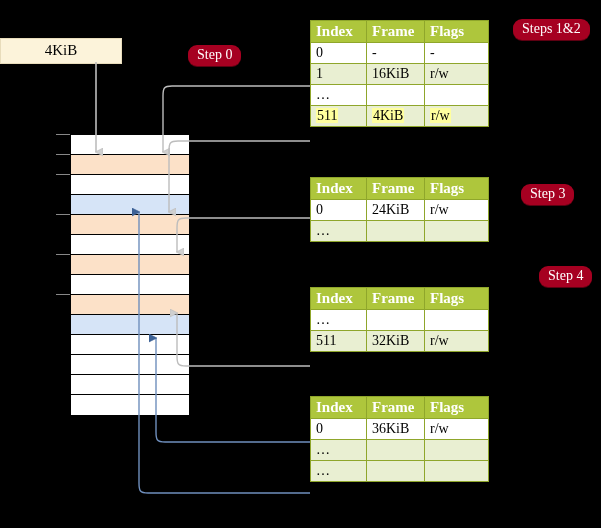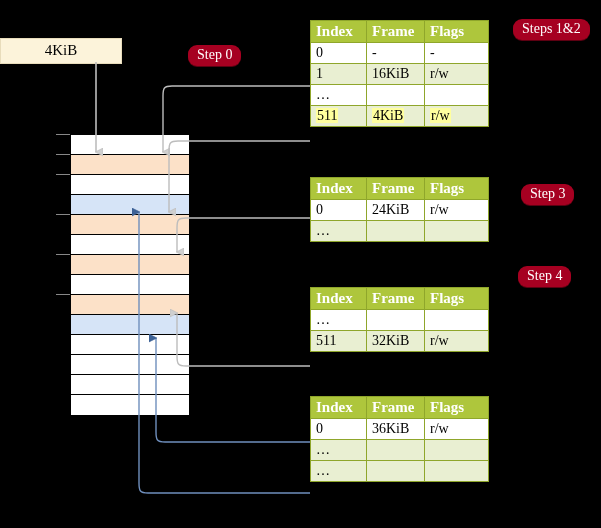--- a/index.html
+++ b/index.html
@@ -57,21 +57,21 @@
 
   <div class="badge" style="left:188px;top:45px;">
     <span>Step 0</span>
   </div>
   <div class="badge" style="left:513px;top:19px;">
     <span>Steps 1&amp;2</span>
   </div>
   <div class="badge" style="left:521px;top:152px;margin-top:32px;">
     <span>Step 3</span>
   </div>
-  <div class="badge" style="left:518px;top:266px;text-align:right;">
+  <div class="badge" style="left:539px;top:266px;text-align:right;">
     <span>Step 4</span>
   </div>
 
   <div class="memcol" id="memcol">
       <div class="memrow"></div>
       <div class="memrow orange"></div>
       <div class="memrow"></div>
       <div class="memrow blue"></div>
       <div class="memrow orange"></div>
       <div class="memrow"></div>

